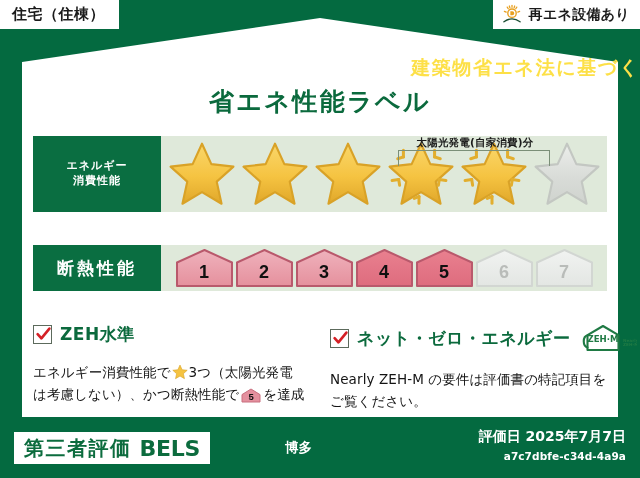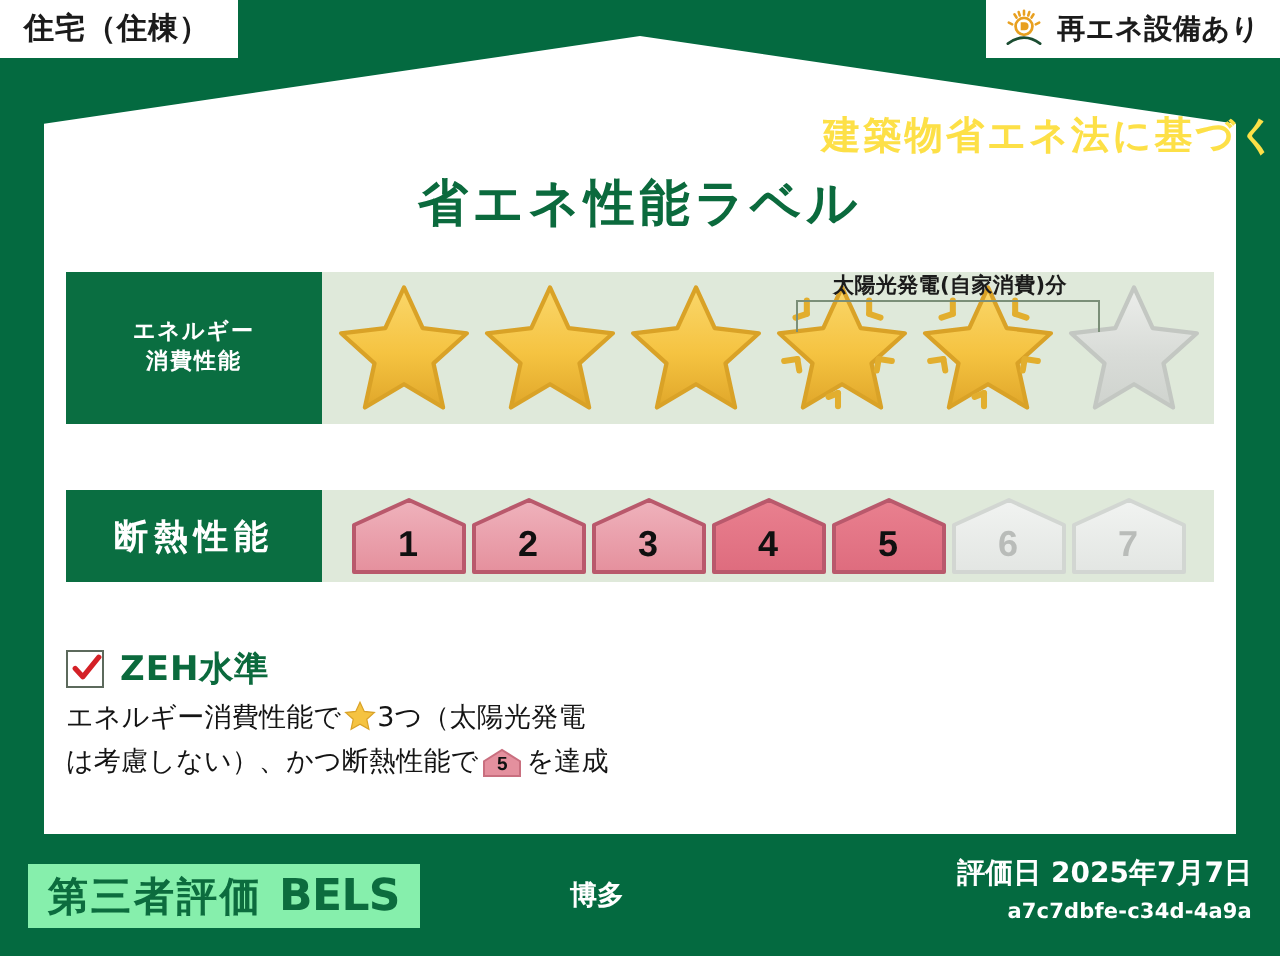--- a/index.html
+++ b/index.html
@@ -143,21 +143,21 @@
   .house-badge.empty .house-num{color:#b9bcb9;}
 
   
   .criteria{
     position:absolute;top:323px;
   }
   #criteria-zeh{left:33px;width:272px;}
   #criteria-nze{left:330px;width:278px;}
 
   .criteria-head{
-    display:flex;align-items:center;gap:8px;margin-bottom:3px;
+    display:flex;align-items:center;gap:8px;margin-bottom:16px;
   }
   .checkbox-icon{
     flex:0 0 auto;width:19px;height:19px;
     border:1.4px solid #5c6a5c;background:#fff;
     position:relative;box-sizing:border-box;
   }
   .checkbox-icon svg{position:absolute;left:1px;top:0px;width:17px;height:17px;}
   .criteria-title{
     font-size:17px;font-weight:bold;color:#0b6a3d;letter-spacing:0.5px;
     white-space:nowrap;
@@ -185,21 +185,21 @@
     flex:0 0 auto;width:58px;height:30px;display:block;
   }
 
   
   #footer{
     position:absolute;left:0;right:0;bottom:0;height:59px;
     background:#046A40;
   }
   #bels-badge{
     position:absolute;left:14px;top:13px;
-    background:#86efac;height:32px;
+    background:#ffffff;height:32px;
     display:flex;align-items:center;padding:0 10px;
     gap:8px;
   }
   #bels-jp{
     font-size:20px;font-weight:bold;color:#0c6c3e;letter-spacing:1.5px;
   }
   #bels-en{
     font-size:22px;font-weight:bold;color:#0c6c3e;letter-spacing:-0.3px;
     font-family:"DejaVu Sans",sans-serif;
   }
@@ -485,20 +485,40 @@
         </svg>
       </span><span>3つ（太陽光発電は考慮しない）、かつ断熱性能で</span><span class="inline-house">
         <svg viewBox="0 0 20 15">
           <path d="M1 14 V6.6 L10 1 L19 6.6 V14 Z" fill="#E4909E" stroke="#C96F7F" stroke-width="1"></path>
         </svg>
         <span>5</span>
       </span><span>を達成</span>
     </div>
   </div>
 
+  <div class="criteria" id="criteria-nze">
+    <div class="criteria-head">
+      <span class="checkbox-icon">
+        <svg viewBox="0 0 17 17">
+          <path d="M2.6 8.2 L6.4 12.4 L14.4 2.6" fill="none" stroke="#D42026" stroke-width="2.6" stroke-linecap="round" stroke-linejoin="round"></path>
+        </svg>
+      </span>
+      <span class="criteria-title">ネット・ゼロ・エネルギー</span>
+      <span id="zehm-logo">
+        <svg viewBox="0 0 58 30">
+          <path d="M8.5 27 V12.2 L24 3 L39.5 12.2 V27 Z" fill="none" stroke="#1F7A44" stroke-width="2.1" stroke-linejoin="round"></path>
+          <path d="M8.5 12.2 C3.5 13.5 3.5 23 8.5 24.5" fill="none" stroke="#1F7A44" stroke-width="2.1" stroke-linecap="round"></path>
+          <text x="24" y="19.4" text-anchor="middle" font-family="DejaVu Sans, sans-serif" font-size="8.6" font-weight="bold" fill="#1F7A44">ZEH·M</text>
+          <text x="44" y="19" font-family="DejaVu Sans, sans-serif" font-size="4.2" font-weight="bold" fill="#1F7A44">Nearly</text>
+          <text x="44" y="23.4" font-family="DejaVu Sans, sans-serif" font-size="4.2" font-weight="bold" fill="#1F7A44">ZEH-M</text>
+        </svg>
+      </span>
+    </div>
+    <div class="criteria-body">Nearly ZEH-M の要件は評価書の特記項目をご覧ください。</div>
+  </div>
 
   <div id="footer">
     <div id="bels-badge">
       <span id="bels-jp">第三者評価</span>
       <span id="bels-en">BELS</span>
     </div>
     <div id="project-area">博多</div>
     <div id="eval-date">評価日 2025年7月7日</div>
     <div id="eval-id">a7c7dbfe-c34d-4a9a</div>
   </div>

